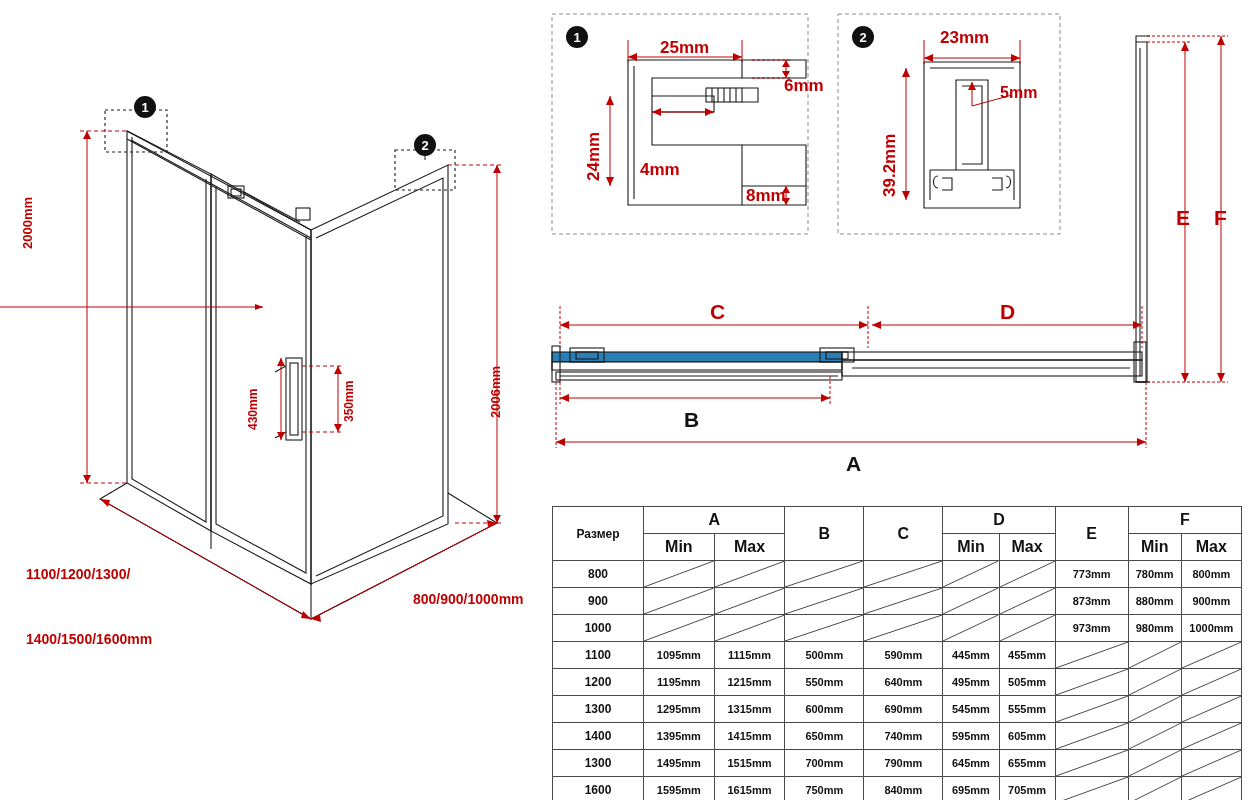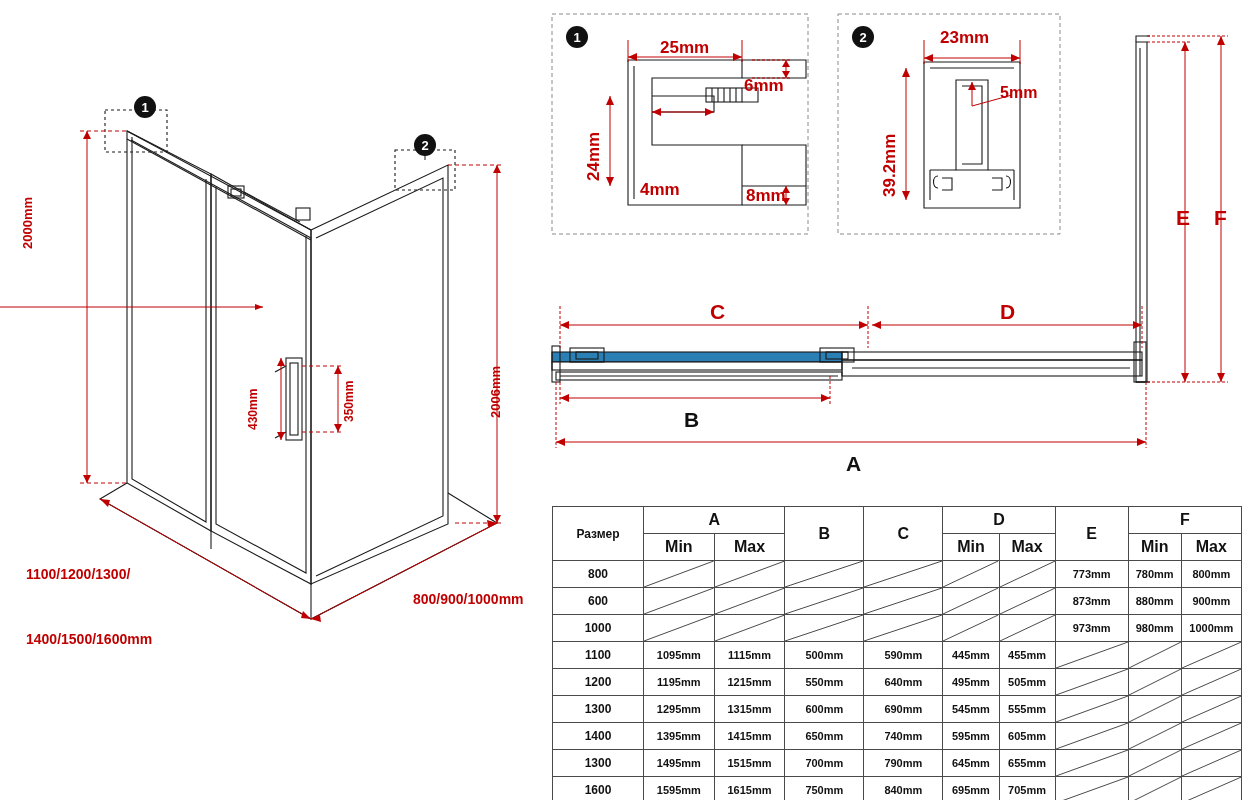--- a/index.html
+++ b/index.html
@@ -282,22 +282,22 @@
 <div class="abs dimtext" style="left:20px;top:249px;width:20px;transform:rotate(-90deg);transform-origin:left top;white-space:nowrap;">2000mm</div>
 <div class="abs dimtext" style="left:488px;top:418px;transform:rotate(-90deg);transform-origin:left top;white-space:nowrap;">2006mm</div>
 <div class="abs dimtext" style="left:246px;top:430px;transform:rotate(-90deg);transform-origin:left top;white-space:nowrap;font-size:12px;">430mm</div>
 <div class="abs dimtext" style="left:342px;top:422px;transform:rotate(-90deg);transform-origin:left top;white-space:nowrap;font-size:12px;">350mm</div>
 <div class="abs dimtext" style="left:26px;top:566px;font-size:14px;">1100/1200/1300/</div>
 <div class="abs dimtext" style="left:26px;top:591px;font-size:14px;margin-top:40px;">1400/1500/1600mm</div>
 <div class="abs dimtext" style="left:375px;top:591px;font-size:14px;padding-left:38px;">800/900/1000mm</div>
 
 <div class="abs dimtext" style="left:660px;top:38px;font-size:17px;">25mm</div>
 <div class="abs dimtext" style="left:584px;top:181px;font-size:17px;transform:rotate(-90deg);transform-origin:left top;white-space:nowrap;">24mm</div>
-<div class="abs dimtext" style="left:640px;top:160px;font-size:17px;margin-top:20px;">4mm</div>
-<div class="abs dimtext" style="left:744px;top:76px;font-size:17px;">6mm</div>
+<div class="abs dimtext" style="left:640px;top:160px;font-size:17px;">4mm</div>
+<div class="abs dimtext" style="left:784px;top:76px;font-size:17px;">6mm</div>
 <div class="abs dimtext" style="left:746px;top:186px;font-size:17px;">8mm</div>
 
 <div class="abs dimtext" style="left:940px;top:28px;font-size:17px;">23mm</div>
 <div class="abs dimtext" style="left:880px;top:197px;font-size:17px;transform:rotate(-90deg);transform-origin:left top;white-space:nowrap;">39.2mm</div>
 <div class="abs dimtext" style="left:1000px;top:84px;font-size:16px;">5mm</div>
 
 <div class="abs bigletter" style="left:710px;top:300px;">C</div>
 <div class="abs bigletter" style="left:1000px;top:300px;">D</div>
 <div class="abs bigletter-b" style="left:684px;top:408px;">B</div>
 <div class="abs bigletter-b" style="left:846px;top:452px;">A</div>
@@ -355,21 +355,21 @@
         <td class="val cellx">
           <svg viewBox="0 0 100 24" preserveAspectRatio="none">
             <line x1="0" y1="24" x2="100" y2="0" stroke="#4a4a4a" stroke-width="1" vector-effect="non-scaling-stroke"></line>
           </svg>
         </td>
         <td class="val">773mm</td>
         <td class="val">780mm</td>
         <td class="val">800mm</td>
       </tr>
       <tr>
-        <td class="size">600</td>
+        <td class="size">900</td>
         <td class="val cellx">
           <svg viewBox="0 0 100 24" preserveAspectRatio="none">
             <line x1="0" y1="24" x2="100" y2="0" stroke="#4a4a4a" stroke-width="1" vector-effect="non-scaling-stroke"></line>
           </svg>
         </td>
         <td class="val cellx">
           <svg viewBox="0 0 100 24" preserveAspectRatio="none">
             <line x1="0" y1="24" x2="100" y2="0" stroke="#4a4a4a" stroke-width="1" vector-effect="non-scaling-stroke"></line>
           </svg>
         </td>

